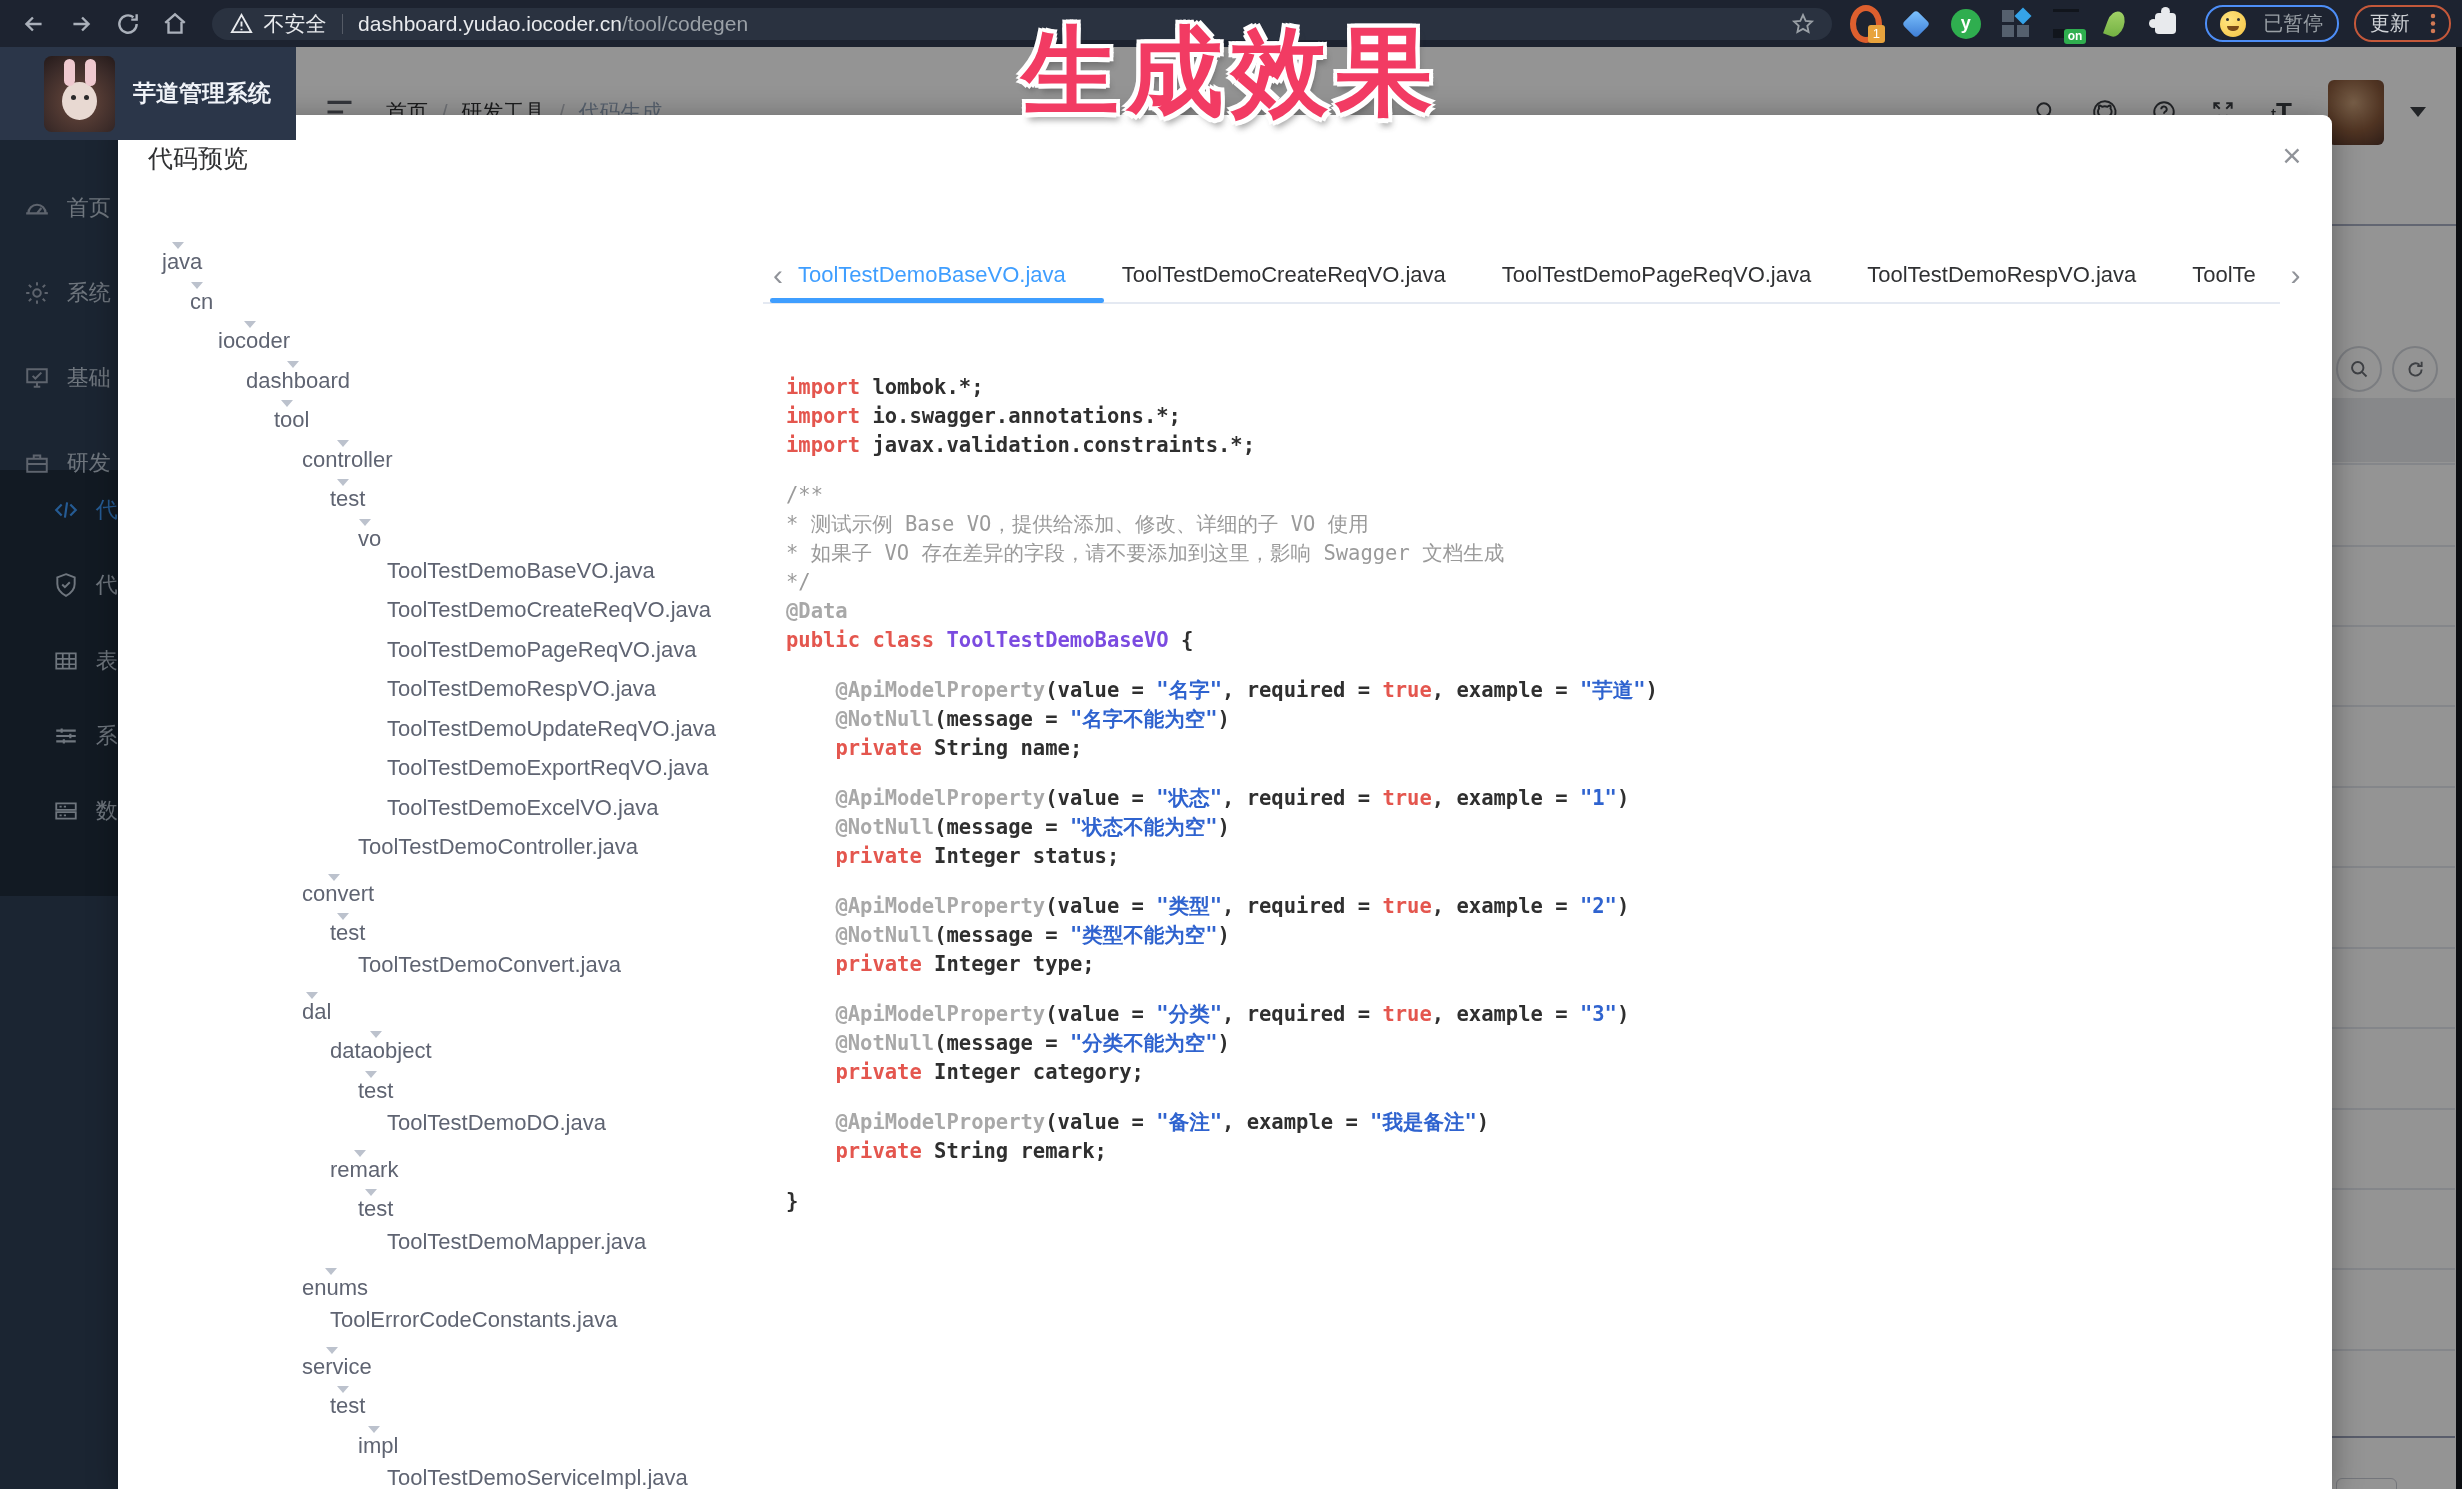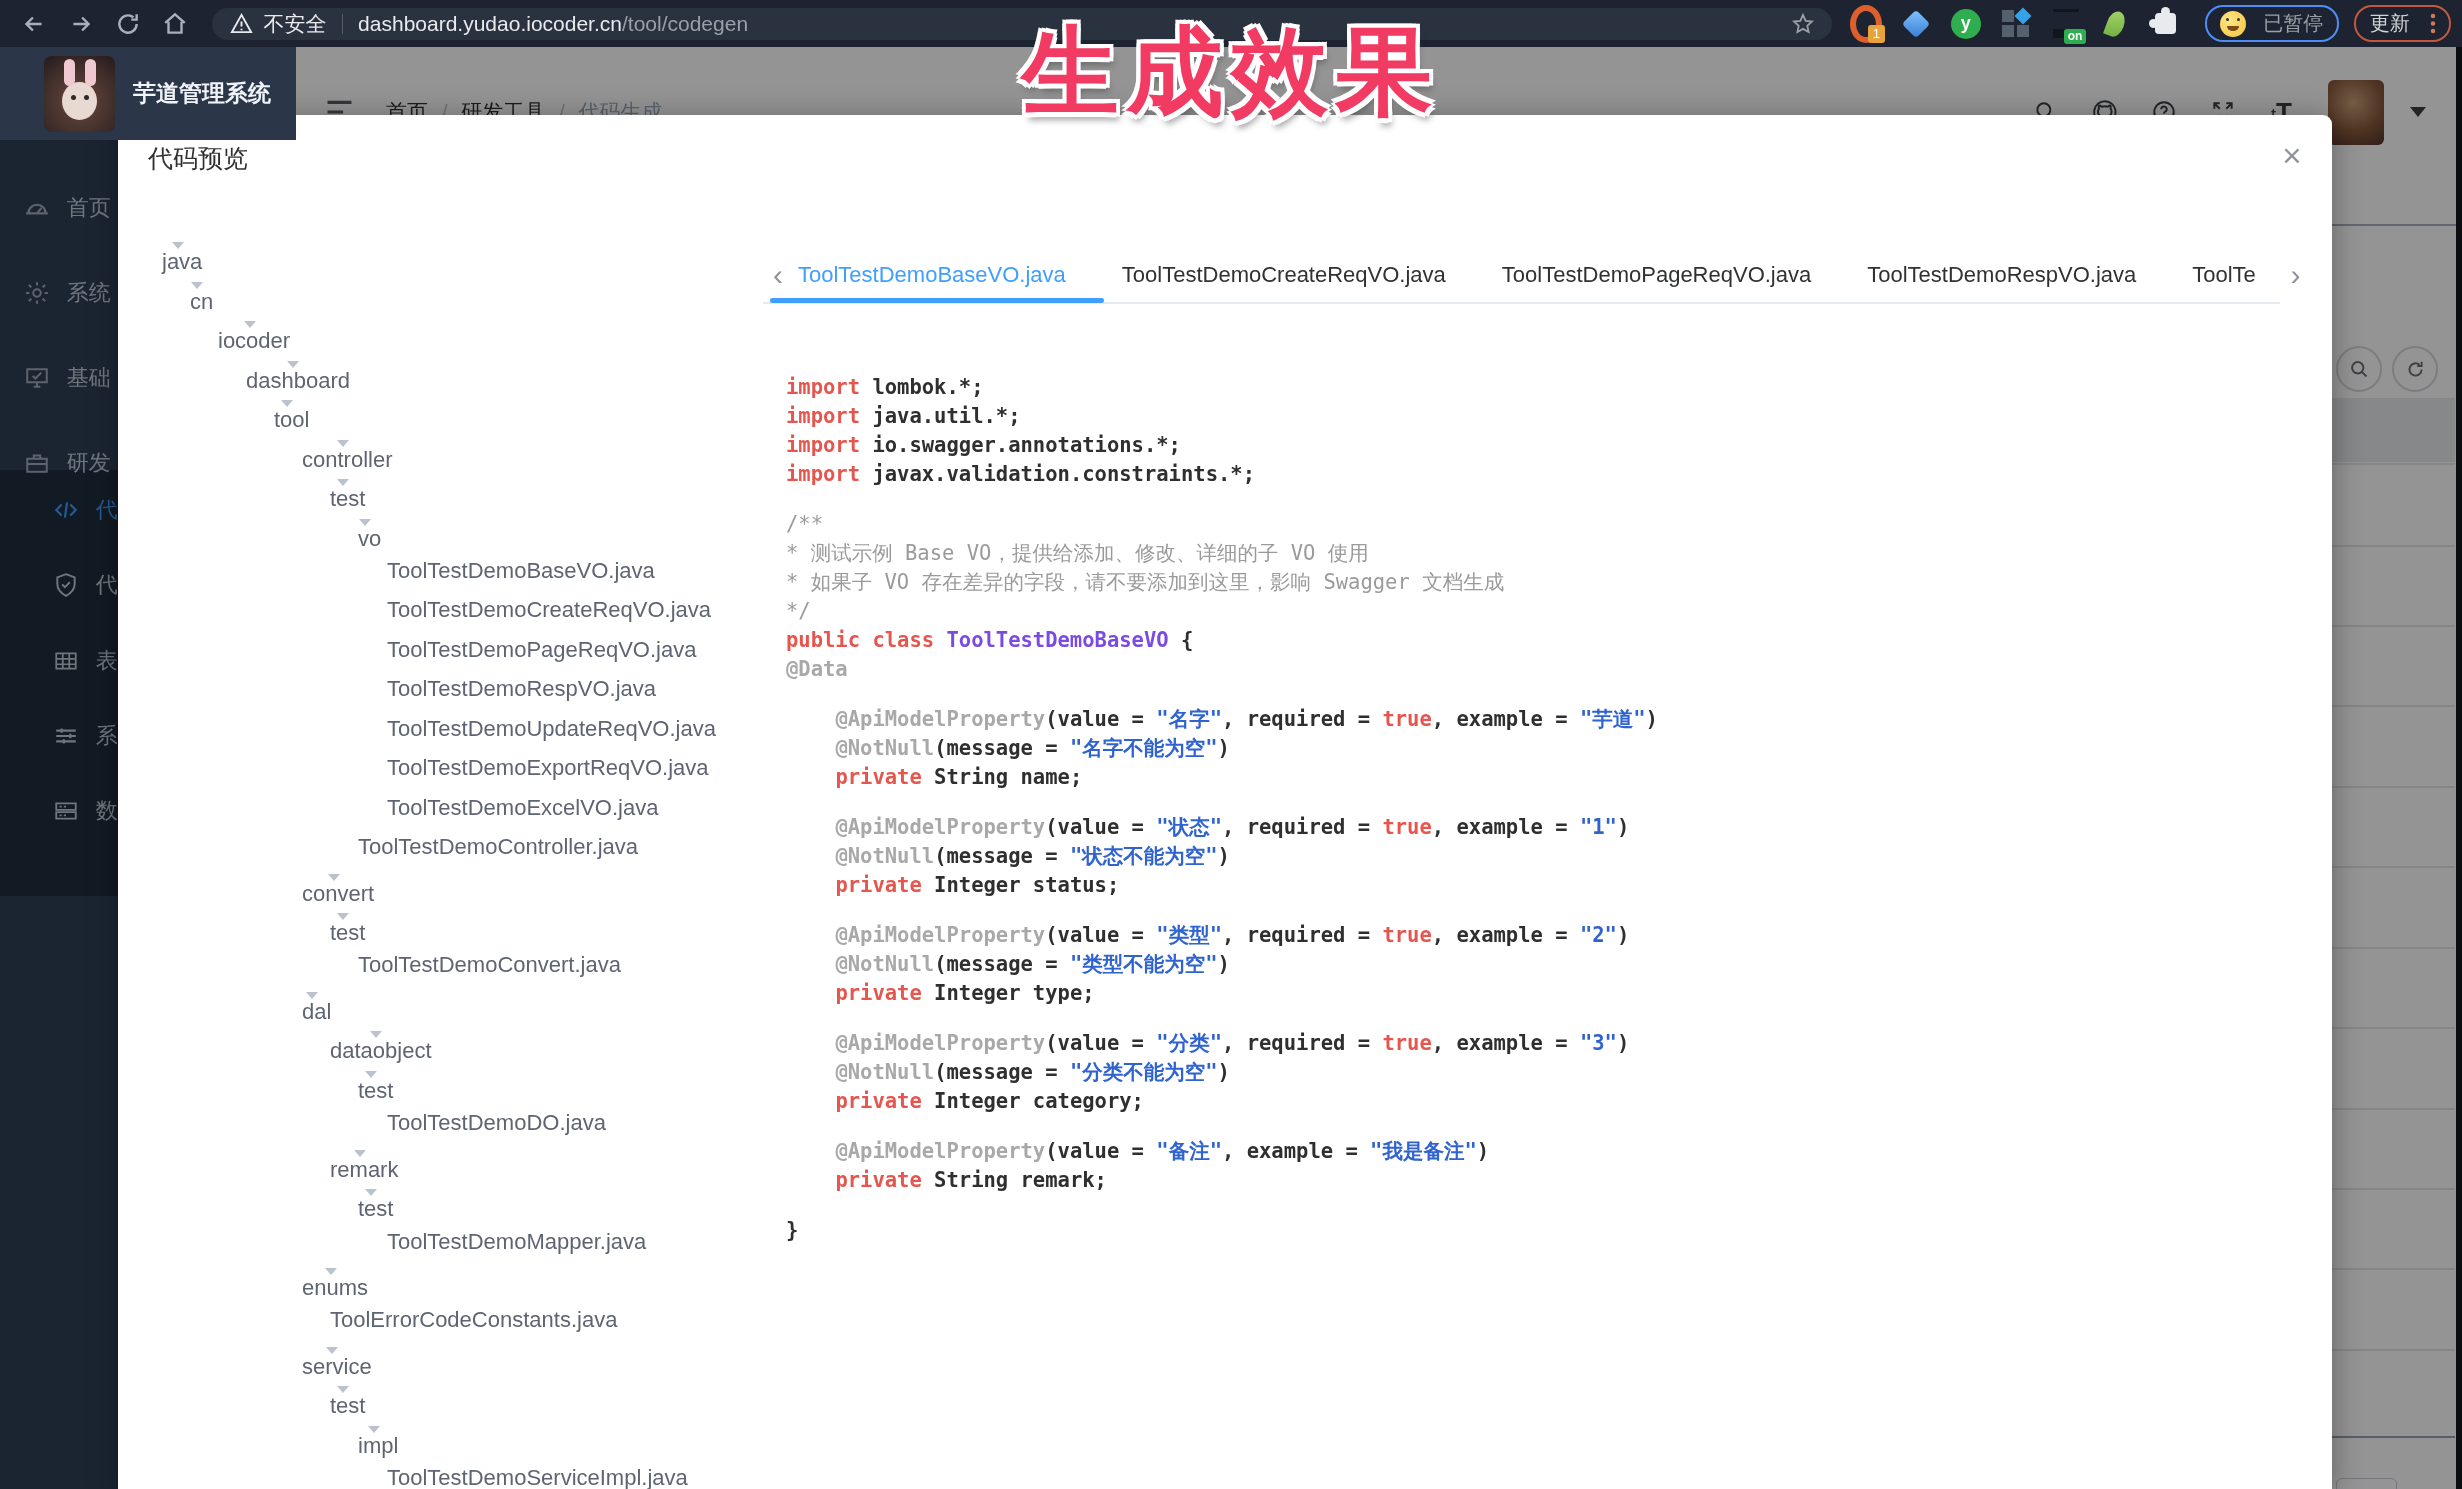--- a/index.html
+++ b/index.html
@@ -492,30 +492,29 @@
         <span class="tab">ToolTestDemoRespVO.java</span>
         <span class="tab">ToolTe</span>
       </div>
     <span class="tab-chev" style="position:absolute;right:-7.6px;">›</span>
   </div>
   <div id="tab-track" class="abs"></div>
   <div id="tab-underline" class="abs"></div>
   <div id="code" class="abs">
       <div class="cblank"></div>
       <div class="cline"><span class="cl-k">import</span><span> lombok.*;</span></div>
-      <div class="cline"><span class="cl-k">import</span><span> java.util.*;</span></div>
       <div class="cline"><span class="cl-k">import</span><span> io.swagger.annotations.*;</span></div>
       <div class="cline"><span class="cl-k">import</span><span> javax.validation.constraints.*;</span></div>
       <div class="cblank"></div>
       <div class="cline"><span class="cl-c">/**</span></div>
       <div class="cline"><span class="cl-c">* 测试示例 Base VO，提供给添加、修改、详细的子 VO 使用</span></div>
       <div class="cline"><span class="cl-c">* 如果子 VO 存在差异的字段，请不要添加到这里，影响 Swagger 文档生成</span></div>
       <div class="cline"><span class="cl-c">*/</span></div>
+      <div class="cline"><span class="cl-m">@Data</span></div>
       <div class="cline"><span class="cl-k">public class</span><span> </span><span class="cl-t">ToolTestDemoBaseVO</span><span> {</span></div>
-      <div class="cline"><span class="cl-m">@Data</span></div>
       <div class="cblank"></div>
       <div class="cline"><span>    </span><span class="cl-m">@ApiModelProperty</span><span>(value = </span><span class="cl-s">"名字"</span><span>, required = </span><span class="cl-k">true</span><span>, example = </span><span class="cl-s">"芋道"</span><span>)</span></div>
       <div class="cline"><span>    </span><span class="cl-m">@NotNull</span><span>(message = </span><span class="cl-s">"名字不能为空"</span><span>)</span></div>
       <div class="cline"><span>    </span><span class="cl-k">private</span><span> String name;</span></div>
       <div class="cblank"></div>
       <div class="cline"><span>    </span><span class="cl-m">@ApiModelProperty</span><span>(value = </span><span class="cl-s">"状态"</span><span>, required = </span><span class="cl-k">true</span><span>, example = </span><span class="cl-s">"1"</span><span>)</span></div>
       <div class="cline"><span>    </span><span class="cl-m">@NotNull</span><span>(message = </span><span class="cl-s">"状态不能为空"</span><span>)</span></div>
       <div class="cline"><span>    </span><span class="cl-k">private</span><span> Integer status;</span></div>
       <div class="cblank"></div>
       <div class="cline"><span>    </span><span class="cl-m">@ApiModelProperty</span><span>(value = </span><span class="cl-s">"类型"</span><span>, required = </span><span class="cl-k">true</span><span>, example = </span><span class="cl-s">"2"</span><span>)</span></div>

